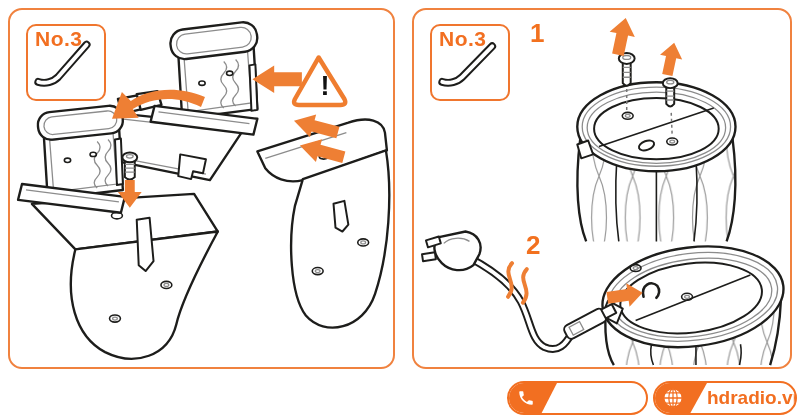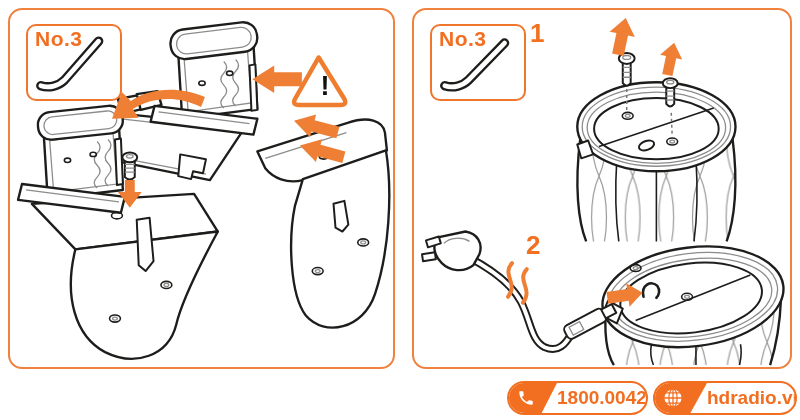--- a/index.html
+++ b/index.html
@@ -2,21 +2,21 @@
 <html><head>
 <meta charset="utf-8">
 <style>
   html,body{margin:0;padding:0;background:#fff;}
   .stage{position:relative;width:800px;height:420px;background:#fff;overflow:hidden;
          font-family:"Liberation Sans",sans-serif;}
   .panel{position:absolute;border:2px solid #f0823f;border-radius:14px;background:#fff;box-sizing:border-box;}
   #left-panel{left:8px;top:8px;width:387px;height:361px;}
   #right-panel{left:412px;top:8px;width:380px;height:361px;}
   .illus{position:absolute;left:0;top:0;width:100%;height:100%;}
-  .no3-box{position:absolute;left:16px;top:14px;width:96px;height:77px;border:2.5px solid #f0762e;
+  .no3-box{position:absolute;left:16px;top:14px;width:80px;height:77px;border:2.5px solid #f0762e;
            border-radius:10px;background:#fff;box-sizing:border-box;z-index:3;text-align:center;}
   .no3-label{position:absolute;left:7px;top:1px;font-size:21px;font-weight:bold;color:#f26f21;letter-spacing:.5px;}
   .no3-key{position:absolute;left:0;top:0;width:100%;height:100%;}
   .step-num{position:absolute;font-size:26px;font-weight:bold;color:#f2711f;z-index:3;}
   #step1-num{left:116px;top:8px;}
   #step2-num{left:112px;top:220px;}
   .warn-mark{position:absolute;left:296px;top:58px;width:38px;height:36px;line-height:36px;
              text-align:center;font-size:27px;font-weight:bold;color:#111;z-index:4;}
   
   svg .o{fill:#fff;stroke:#1d1d1b;stroke-width:2.4;stroke-linejoin:round;}
@@ -234,21 +234,20 @@
       <span class="no3-label">No.3</span>
     </div>
   </section>
 
   <div class="badge" id="hotline-badge">
     <div class="badge-cap">
       <svg width="18" height="18" viewBox="0 0 24 24" aria-hidden="true">
         <path fill="#ffffff" d="M6.62 10.79c1.44 2.83 3.76 5.14 6.59 6.59l2.2-2.2c.27-.27.67-.36 1.02-.24 1.12.37 2.33.57 3.57.57.55 0 1 .45 1 1V20c0 .55-.45 1-1 1-9.39 0-17-7.61-17-17 0-.55.45-1 1-1h3.5c.55 0 1 .45 1 1 0 1.25.2 2.45.57 3.57.11.35.03.74-.25 1.02l-2.2 2.2z"></path>
       </svg>
     </div>
-    <span class="badge-text">1800.0042</span>
   </div>
 
   <div class="badge" id="website-badge">
     <div class="badge-cap">
       <svg width="22" height="22" viewBox="0 0 24 24" aria-hidden="true">
         <circle cx="12" cy="12" r="10" fill="#ffffff" stroke="#f26f21" stroke-width="1.4"></circle>
         <ellipse cx="12" cy="12" rx="4.5" ry="10" fill="none" stroke="#f26f21" stroke-width="1.4"></ellipse>
         <path d="M2,12 H22 M3.4,6.5 H20.6 M3.4,17.5 H20.6 M12,2 V22" fill="none" stroke="#f26f21" stroke-width="1.4"></path>
       </svg>
     </div>

